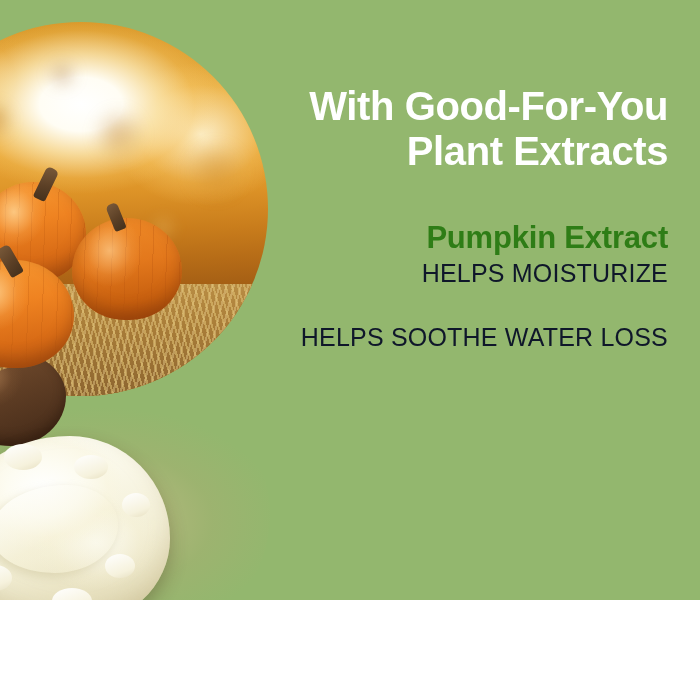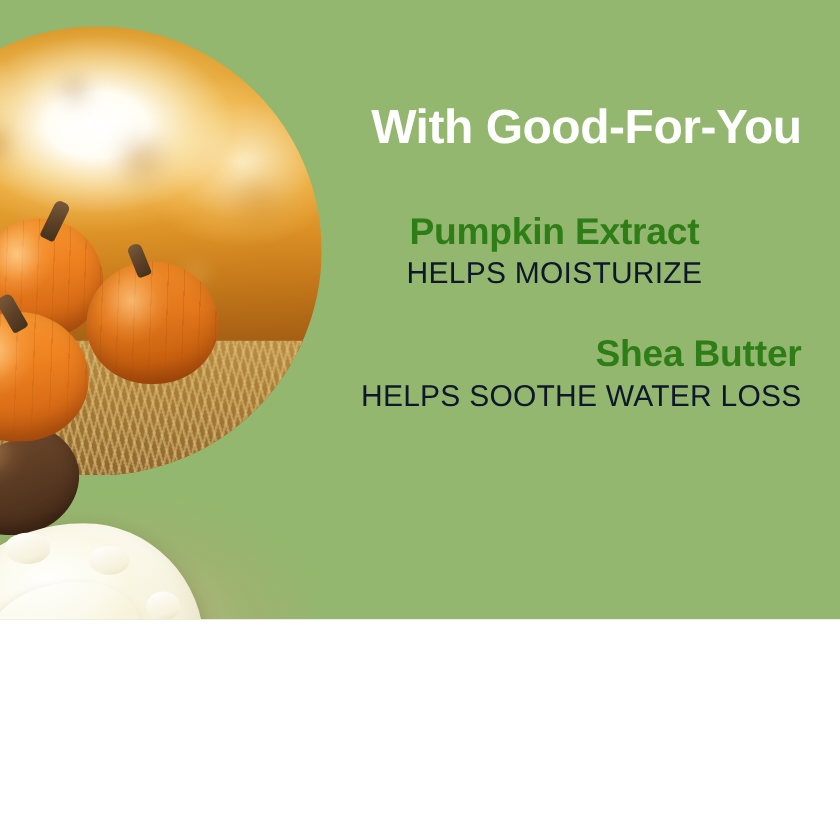--- a/index.html
+++ b/index.html
@@ -6,21 +6,21 @@
   * { margin:0; padding:0; box-sizing:border-box; }
 
   html, body {
     width:700px; height:700px;
     overflow:hidden;
     font-family:"Liberation Sans", sans-serif;
   }
 
   #banner {
     position:relative;
-    width:700px; height:516px;
+    width:700px; height:600px;
     background:#93b76e;
     overflow:hidden;
   }
 
   
   .photo-circle {
     position:absolute;
     border-radius:50%;
     overflow:hidden;
   }
@@ -174,21 +174,21 @@
 
   #headline {
     color:#ffffff;
     font-size:40px;
     font-weight:bold;
     line-height:1.12;
     letter-spacing:-0.4px;
   }
 
   .ingredient { margin-top:32px; }
-  #ing-0 { margin-top:46px;text-align:center; }
+  #ing-0 { margin-top:46px; }
 
   .ingredient .name {
     color:#2e7d16;
     font-size:31px;
     font-weight:bold;
     line-height:1.18;
     letter-spacing:-0.2px;
   }
   .ingredient .benefit {
     color:#0f172a;
@@ -237,29 +237,29 @@
       <span class="crumb c5"></span>
       <span class="crumb c6"></span>
       <span class="crumb c7"></span>
     </div>
   </div>
 
   <div id="copy">
 
     <div id="headline">
       <div>With Good-For-You</div>
+      <div>Plant Extracts</div>
     </div>
 
     <div class="ingredient" id="ing-0">
       <div class="name">Pumpkin Extract</div>
       <div class="benefit">HELPS MOISTURIZE</div>
     </div>
 
     <div class="ingredient" id="ing-1">
-      <div class="name">Shea Butter</div>
       <div class="benefit">HELPS SOOTHE WATER LOSS</div>
     </div>
 
     <div class="ingredient" id="ing-2">
     </div>
 
   </div>
 </div>
 
 </body></html>

